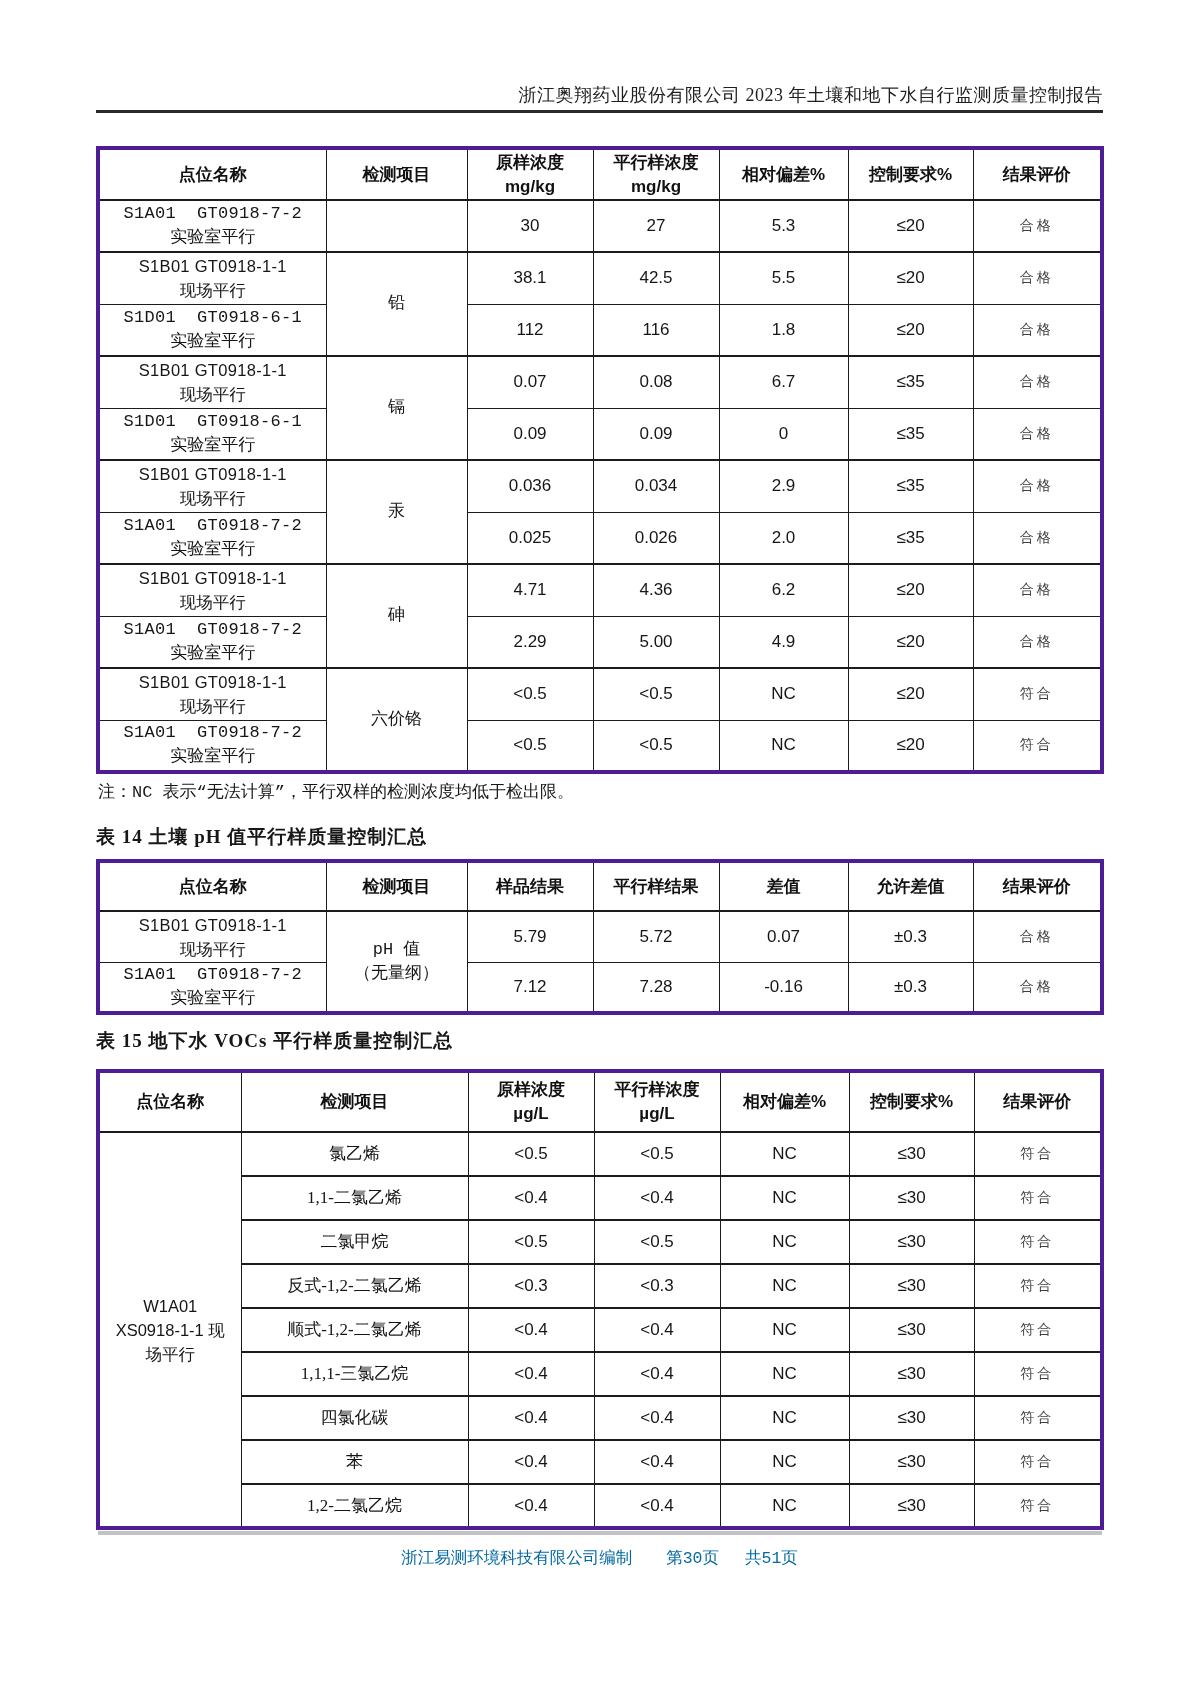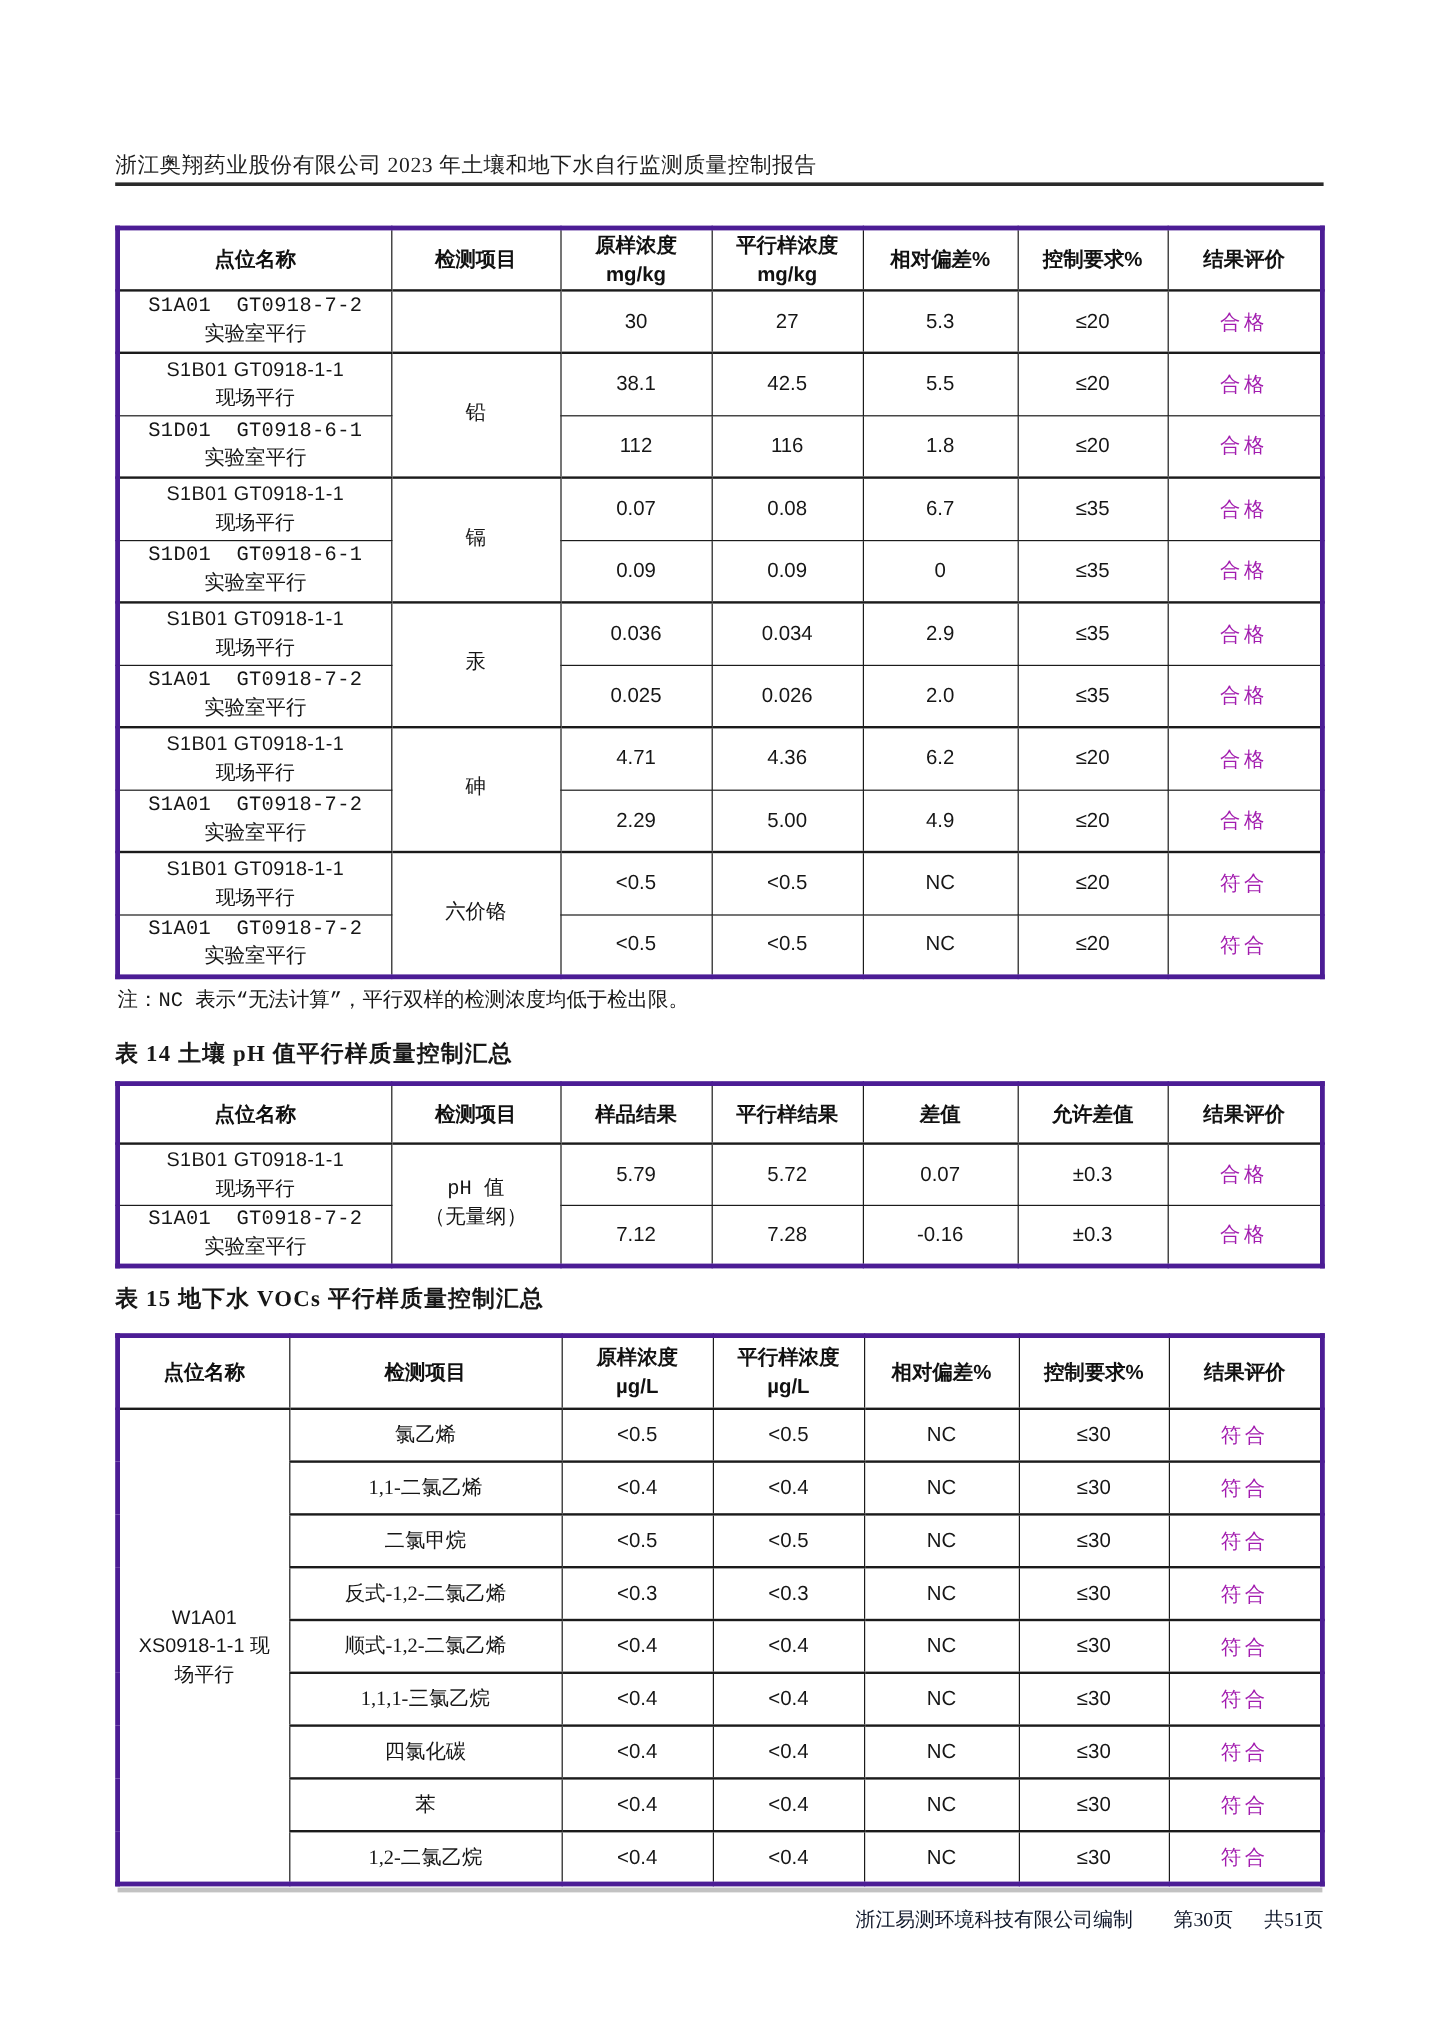--- a/index.html
+++ b/index.html
@@ -5,22 +5,22 @@
   * { box-sizing: border-box; }
   html, body { margin: 0; padding: 0; background: #ffffff; }
   body {
     width: 1199px; height: 1696px; overflow: hidden;
     font-family: "Liberation Serif", "DejaVu Serif", serif;
     color: #161616;
   }
   .page { width: 1199px; height: 1696px; padding: 82px 96px 0; }
 
   .doc-title {
-    text-align: left; font-size: 18px; line-height: 26px;
-    letter-spacing: 0.5px; color: #1e1e1e; margin-top: 42px;
+    text-align: right; font-size: 18px; line-height: 26px;
+    letter-spacing: 0.5px; color: #1e1e1e;
   }
   .rule { margin-top: 2px; border-bottom: 3px solid #2a2a2a; }
 
   table {
     border-collapse: collapse; table-layout: fixed;
     width: 1004px; margin: 0 auto; border: 4px solid #4c1d95;
   }
   td { border: 1px solid #1b1b1b; text-align: center; vertical-align: middle; padding: 0; }
   thead td { border-bottom-width: 2px; }
   tr.gs td { border-top-width: 2px; }
@@ -28,21 +28,21 @@
   .th {
     font-family: "Liberation Sans", "DejaVu Sans", sans-serif;
     font-weight: 700; font-size: 17px; line-height: 24px; color: #111;
   }
   .site { font-size: 17px; line-height: 24px; }
   .site .l1 { white-space: pre; letter-spacing: 0.3px; }
   .ff-sans { font-family: "Liberation Sans", "DejaVu Sans", sans-serif; font-size: 16.5px; }
   .ff-serif { font-family: Liberation Mono, monospace; }
   .item { font-size: 17px; line-height: 24px; }
   .num { font-family: "Liberation Sans", "DejaVu Sans", sans-serif; font-size: 17px; }
-  .result { font-size: 17px; letter-spacing: 3px; color: #a21caf; }
+  .result { font-size: 14px; letter-spacing: 3px; color: #404040; }
 
   .t1 { margin-top: 33px; }
   .t1 thead td { height: 52px; }
   .t1 tbody td { height: 52px; }
 
   .note { font-size: 17px; margin: 7px 0 0 2px; line-height: 24px; font-family: Liberation Mono, monospace; }
 
   .tbl-title {
     font-size: 19px; font-weight: 600;
     letter-spacing: 1px; margin-top: 18px; line-height: 28px; color: #171717;
@@ -52,21 +52,21 @@
   .t14 { margin-top: 8px; }
   .t14 thead td { height: 50px; }
   .t14 tbody td { height: 51px; }
 
   .t15 { margin-top: 14px; }
   .t15 thead td { height: 61px; }
   .t15 tbody td { height: 44px; }
 
   .scan-shadow { width: 1004px; height: 4px; background: #c2c2c2; margin: 1px auto 0; }
 
-  .footer { margin-top: 12px; text-align: right; font-size: 16.5px; color: #0f172a; }
+  .footer { margin-top: 12px; text-align: center; font-size: 16.5px; color: #0369a1; font-family: Liberation Mono, monospace; }
   .footer .fp { margin-left: 34px; }
   .footer .ft { margin-left: 26px; }
 </style>
 </head>
 <body>
 
 <div class="page">
 
   <div class="doc-title">浙江奥翔药业股份有限公司 2023 年土壤和地下水自行监测质量控制报告</div>
   <div class="rule"></div>

